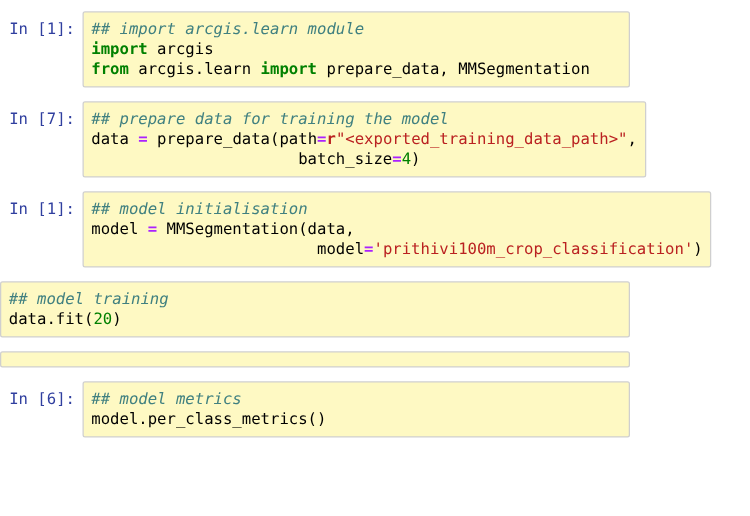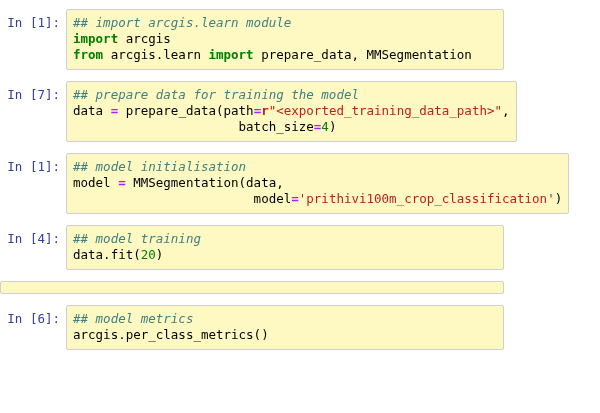--- a/index.html
+++ b/index.html
@@ -86,29 +86,28 @@
         <pre class="code"><span class="line"><span class="c">## prepare data for training the model</span></span><span class="line"><span class="n">data </span><span class="o">=</span><span class="n"> prepare_data(path</span><span class="o">=</span><span class="sp">r</span><span class="s">"&lt;exported_training_data_path&gt;"</span><span class="p">,</span></span><span class="line"><span class="n">                      batch_size</span><span class="o">=</span><span class="m">4</span><span class="p">)</span></span></pre>
       </div>
     </div>
     <div class="cell">
       <div class="prompt">In [1]:</div>
       <div class="input-box">
         <pre class="code"><span class="line"><span class="c">## model initialisation</span></span><span class="line"><span class="n">model </span><span class="o">=</span><span class="n"> MMSegmentation(data,</span></span><span class="line"><span class="n">                        model</span><span class="o">=</span><span class="s">'prithivi100m_crop_classification'</span><span class="p">)</span></span></pre>
       </div>
     </div>
     <div class="cell">
-      <div class="prompt">In [4]:</div>
       <div class="input-box">
         <pre class="code"><span class="line"><span class="c">## model training</span></span><span class="line"><span class="n">data.fit(</span><span class="m">20</span><span class="p">)</span></span></pre>
       </div>
     </div>
     <div class="cell">
       <div class="input-box">
         <pre class="code"></pre>
       </div>
     </div>
     <div class="cell">
       <div class="prompt">In [6]:</div>
       <div class="input-box">
-        <pre class="code"><span class="line"><span class="c">## model metrics</span></span><span class="line"><span class="n">arcgis.per_class_metrics()</span></span></pre>
+        <pre class="code"><span class="line"><span class="c">## model metrics</span></span><span class="line"><span class="n">model.per_class_metrics()</span></span></pre>
       </div>
     </div>
   </div>
 
 </body></html>

